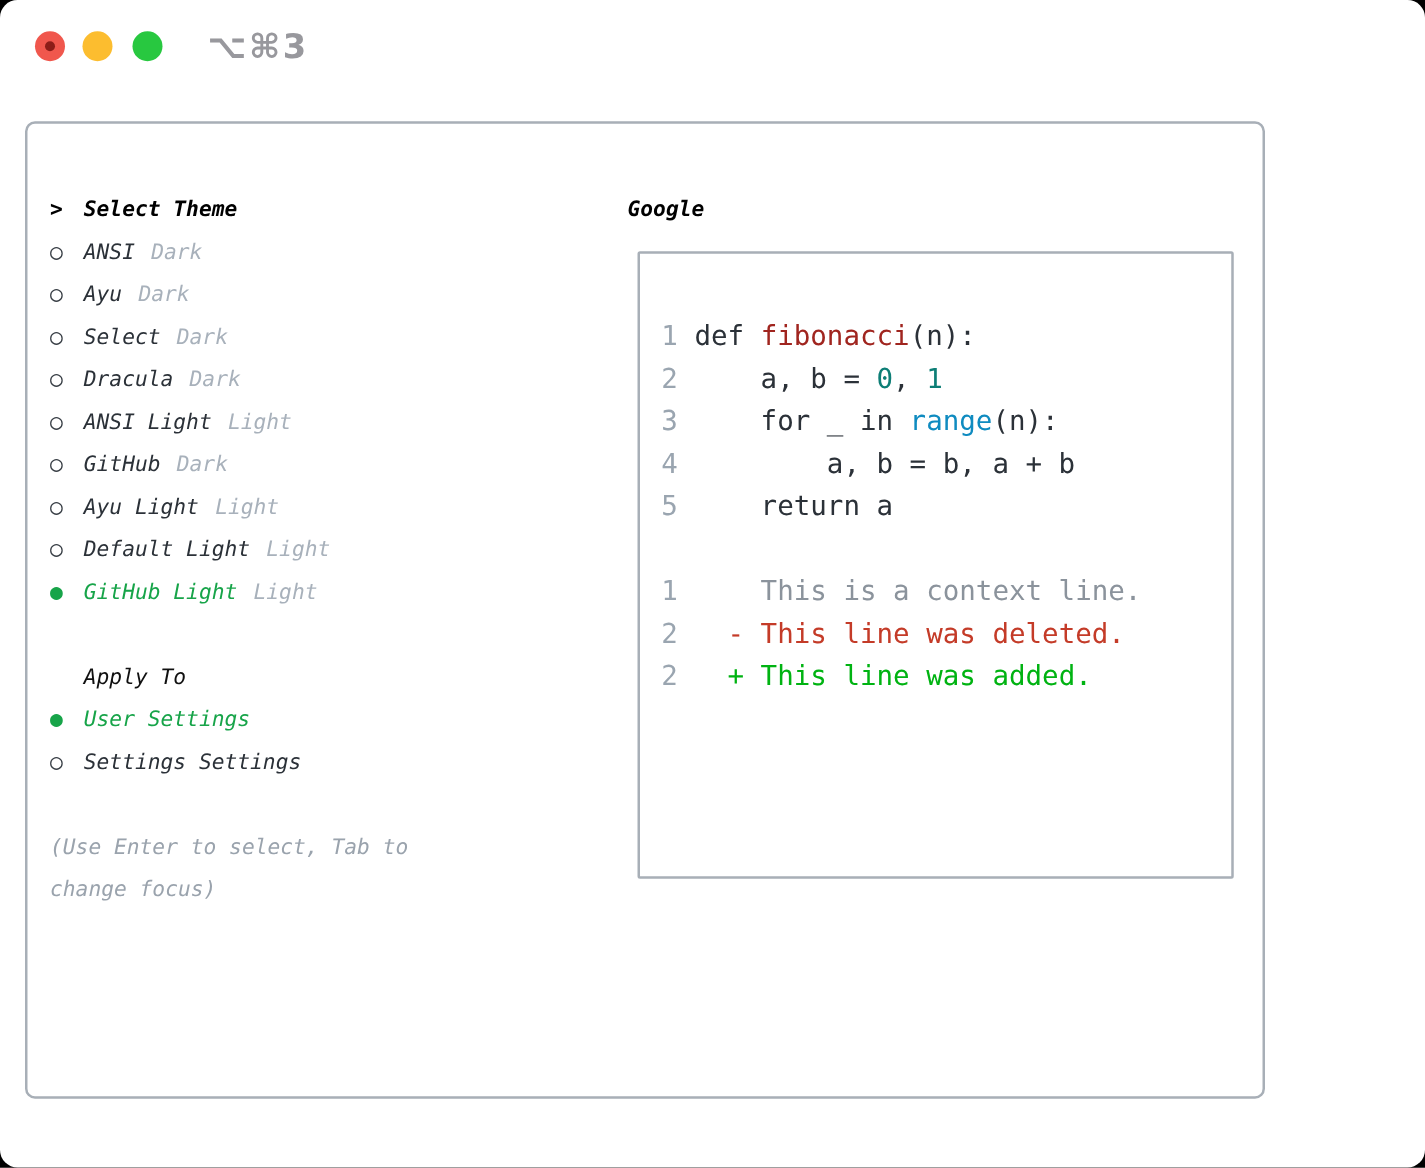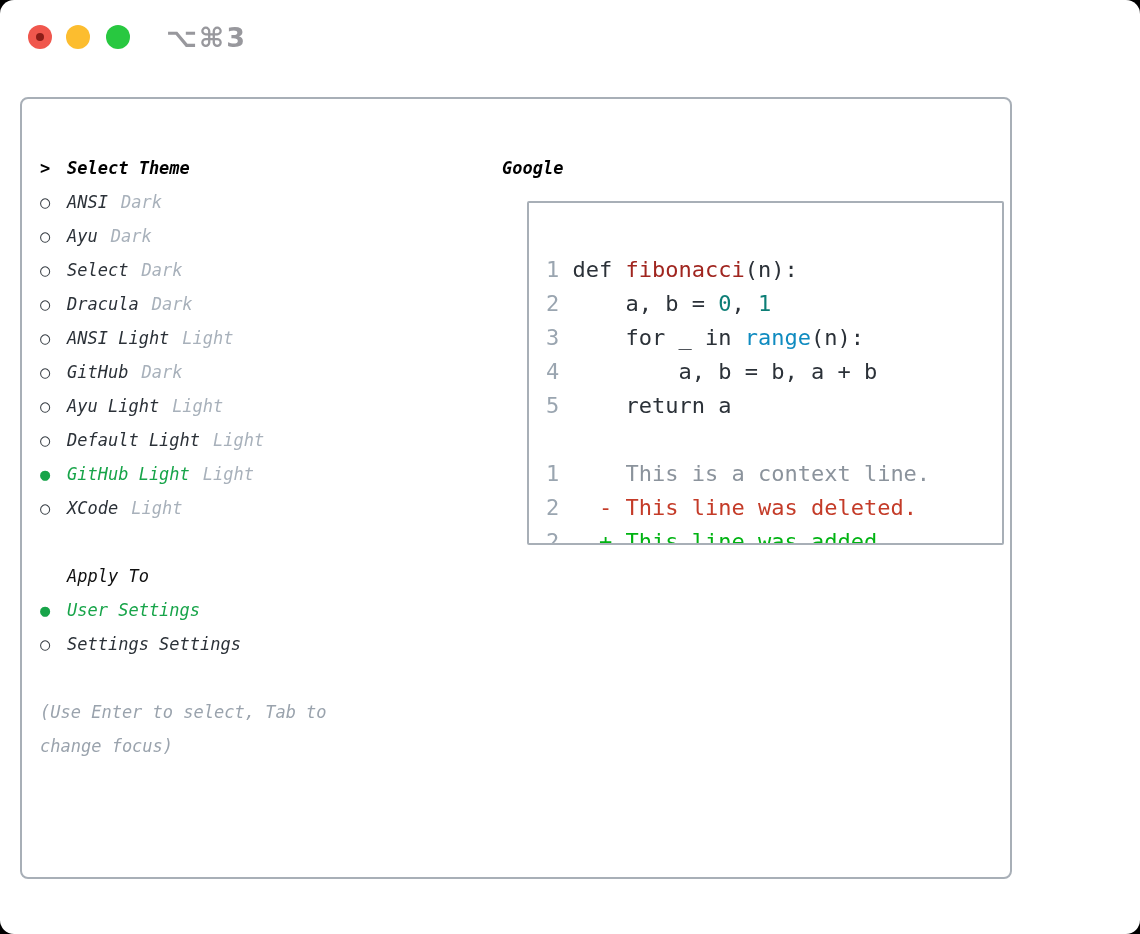--- a/index.html
+++ b/index.html
@@ -33,24 +33,23 @@
   .hdr{font-weight:bold;color:#000;}
   .name{color:var(--text);}
   .name.sel{color:var(--accent-green);}
   .tag{color:var(--tag);margin-left:13px;}
   .applyhdr{color:#101010;}
   .hint{color:var(--hint);margin-top:32px;}
   .leftcol{position:absolute;left:18px;top:52px;}
   
   .previewhdr{position:absolute;left:480px;top:52px;}
   .preview-box{
-    position:absolute;left:488px;top:102px;width:477px;height:344px;
+    position:absolute;left:488px;top:102px;width:477px;height:502px;
     border:2px solid var(--border);border-radius:2px;box-sizing:border-box;
     overflow:hidden;
-    margin-left:17px;
   }
   .preview-box pre{
     margin:0;padding:50px 0 0 17px;
     font-family:"DejaVu Sans Mono",monospace;font-size:22px;line-height:34px;
     color:var(--text);
   }
   .num{color:var(--linenum);}
   .pl{color:var(--text);}
   .kw{color:var(--text);}
   .fn{color:var(--func);}
@@ -80,21 +79,20 @@
       <div id="theme-list">
           <div class="line"><span class="marker">○</span><span class="name">ANSI</span><span class="tag">Dark</span></div>
           <div class="line"><span class="marker">○</span><span class="name">Ayu</span><span class="tag">Dark</span></div>
           <div class="line"><span class="marker">○</span><span class="name">Select</span><span class="tag">Dark</span></div>
           <div class="line"><span class="marker">○</span><span class="name">Dracula</span><span class="tag">Dark</span></div>
           <div class="line"><span class="marker">○</span><span class="name">ANSI Light</span><span class="tag">Light</span></div>
           <div class="line"><span class="marker">○</span><span class="name">GitHub</span><span class="tag">Dark</span></div>
           <div class="line"><span class="marker">○</span><span class="name">Ayu Light</span><span class="tag">Light</span></div>
           <div class="line"><span class="marker">○</span><span class="name">Default Light</span><span class="tag">Light</span></div>
           <div class="line"><span class="marker sel">●</span><span class="name sel">GitHub Light</span><span class="tag">Light</span></div>
-          <div class="line"><span class="marker">○</span><span class="name">XCode</span><span class="tag">Light</span></div>
         </div>
 
       <div class="line"> </div>
 
       <div class="line"><span class="marker"> </span><span class="applyhdr">Apply To</span></div>
 
       <div id="apply-list">
           <div class="line"><span class="marker sel">●</span><span class="name sel">User Settings</span></div>
           <div class="line"><span class="marker">○</span><span class="name">Settings Settings</span></div>
         </div>

